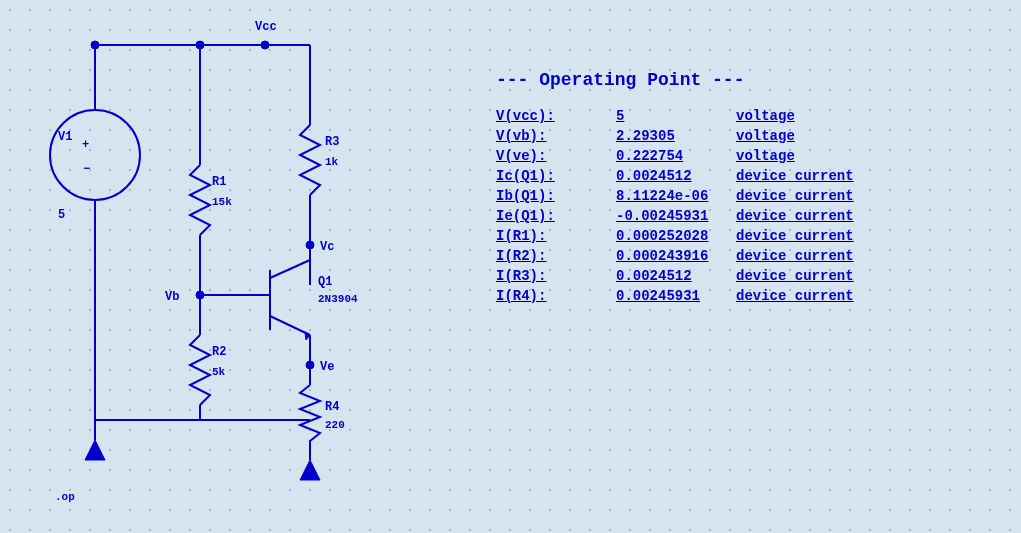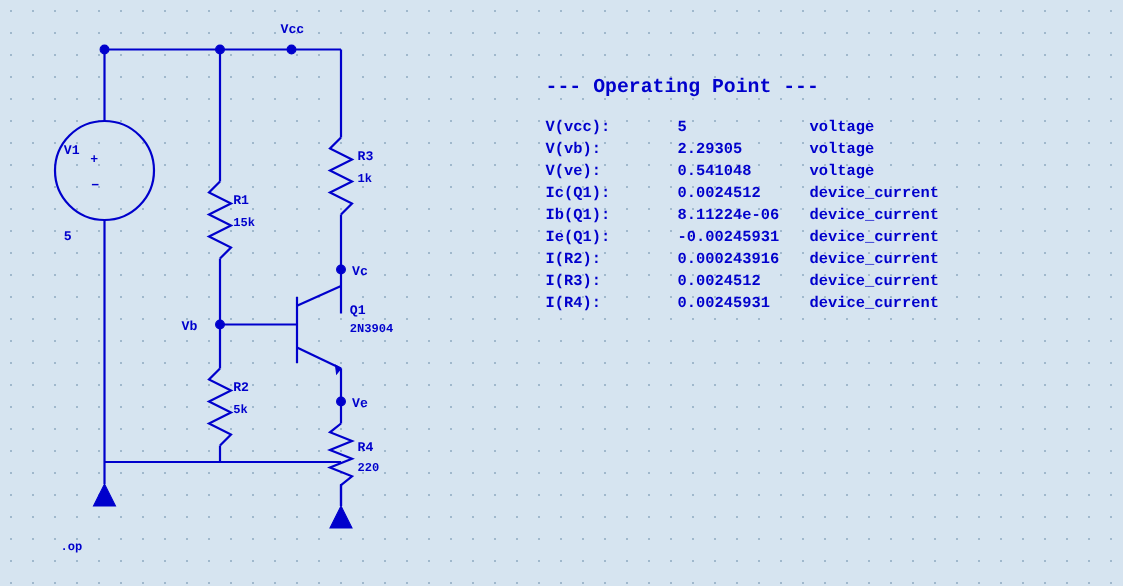--- a/index.html
+++ b/index.html
@@ -26,20 +26,21 @@
     .results-title {
       color: #0000cc;
       font-size: 18px;
       font-weight: bold;
       margin-bottom: 16px;
       font-family: 'Courier New', monospace;
     }
 
     .results-table {
       border-collapse: collapse;
+      text-decoration: underline;
     }
 
     .results-table td {
       color: #0000cc;
       font-size: 14px;
       font-weight: bold;
       font-family: 'Courier New', monospace;
       padding: 2px 0;
     }
 
@@ -82,36 +83,41 @@
           <td class="value">5</td>
           <td class="unit">voltage</td>
         </tr>
         <tr>
           <td class="label">V(vb):</td>
           <td class="value">2.29305</td>
           <td class="unit">voltage</td>
         </tr>
         <tr>
           <td class="label">V(ve):</td>
-          <td class="value">0.541048</td>
+          <td class="value">0.222754</td>
           <td class="unit">voltage</td>
         </tr>
         <tr>
           <td class="label">Ic(Q1):</td>
           <td class="value">0.0024512</td>
           <td class="unit">device_current</td>
         </tr>
         <tr>
           <td class="label">Ib(Q1):</td>
           <td class="value">8.11224e-06</td>
           <td class="unit">device_current</td>
         </tr>
         <tr>
           <td class="label">Ie(Q1):</td>
           <td class="value">-0.00245931</td>
+          <td class="unit">device_current</td>
+        </tr>
+        <tr>
+          <td class="label">I(R1):</td>
+          <td class="value">0.000252028</td>
           <td class="unit">device_current</td>
         </tr>
         <tr>
           <td class="label">I(R2):</td>
           <td class="value">0.000243916</td>
           <td class="unit">device_current</td>
         </tr>
         <tr>
           <td class="label">I(R3):</td>
           <td class="value">0.0024512</td>

